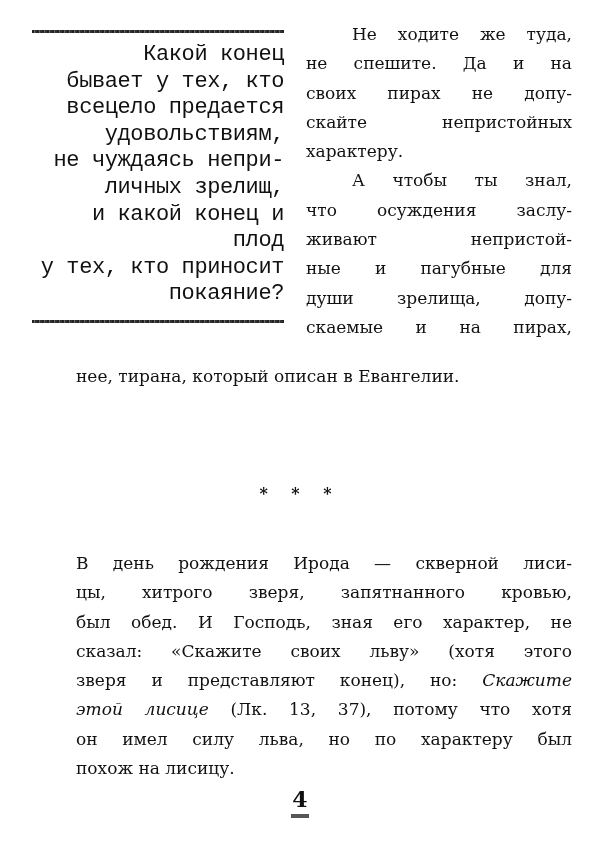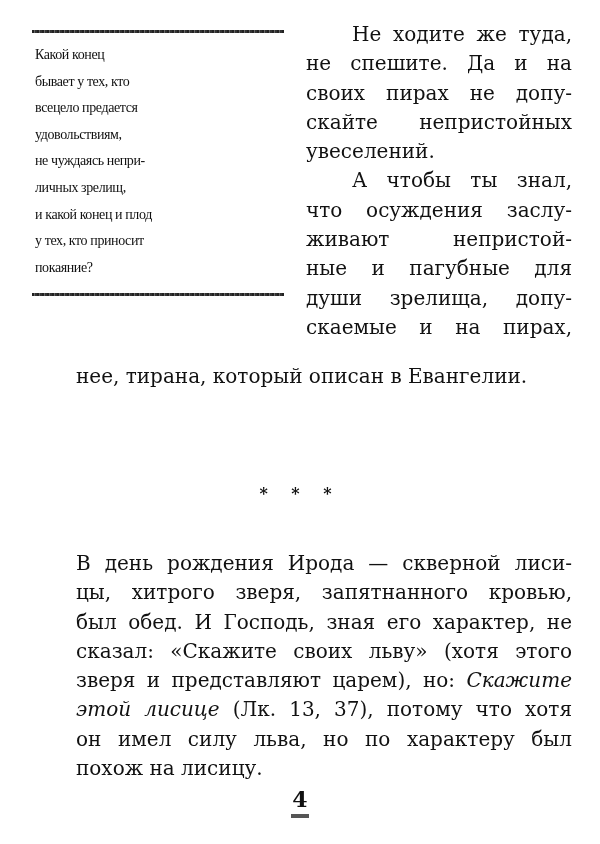--- a/index.html
+++ b/index.html
@@ -7,26 +7,26 @@
     .sidebar-box {
       position: absolute; left: 32px; top: 30px; width: 252px;
     }
     .rule {
       height: 3px; background: #3a3a3a;
       background-image: repeating-linear-gradient(90deg, #222 0 2px, #666 2px 3px, #333 3px 5px);
     }
     .rule.top { margin-bottom: 9px; }
     .rule.bottom { margin-top: 12px; }
     .sidebar-text {
-      font-family: Liberation Serif, serif;
-      font-size: 14px; line-height: 26.6px; letter-spacing: -0.4px;
-      padding-left: 3px; white-space: pre-line; color: #111;
+      font-family: Liberation Mono, monospace;
+      font-size: 22px; line-height: 26.6px; letter-spacing: -0.4px;
+      padding-left: 3px; white-space: pre-line; color: #111; text-align: right;
     }
     .serif {
-      font-family: "DejaVu Serif", serif; font-size: 20px; color: #111;
+      font-family: "DejaVu Serif", serif; font-size: 17px; color: #111;
     }
     .right-col {
       position: absolute; left: 306px; top: 20px; width: 266px;
       line-height: 29.3px; text-align: justify;
     }
     .right-col .line { display: block; text-align: justify; text-align-last: justify; white-space: nowrap; }
     .right-col .line.last { text-align-last: left; }
     .right-col .line.indent { padding-left: 46px; }
     .full {
       position: absolute; left: 76px; width: 496px; line-height: 29.3px;
@@ -62,41 +62,41 @@
 у тех, кто приносит
 покаяние?</div>
   <div class="rule bottom"></div>
 </div>
 
 <div class="right-col serif">
   <span class="line indent">Не ходите же туда,</span>
   <span class="line">не спешите. Да и на</span>
   <span class="line">своих пирах не допу-</span>
   <span class="line">скайте непристойных</span>
-  <span class="line last">увеселений.</span>
+  <span class="line last">характеру.</span>
   <span class="line indent">А чтобы ты знал,</span>
   <span class="line">что осуждения заслу-</span>
   <span class="line">живают непристой-</span>
   <span class="line">ные и пагубные для</span>
   <span class="line">души зрелища, допу-</span>
   <span class="line">скаемые и на пирах,</span>
 </div>
 
 <div class="full cont serif">
   <span class="line last">нее, тирана, который описан в Евангелии.</span>
 </div>
 
 <div class="stars">* * *</div>
 
 <div class="full para2 serif">
   <span class="line">В день рождения Ирода — скверной лиси-</span>
   <span class="line">цы, хитрого зверя, запятнанного кровью,</span>
   <span class="line">был обед. И Господь, зная его характер, не</span>
   <span class="line">сказал: «Скажите своих льву» (хотя этого</span>
-  <span class="line"><span>зверя и представляют царем), но: </span><span class="ital">Скажите</span></span>
+  <span class="line"><span>зверя и представляют конец), но: </span><span class="ital">Скажите</span></span>
   <span class="line"><span class="ital">этой лисице</span><span> (Лк. 13, 37), потому что хотя</span></span>
   <span class="line">он имел силу льва, но по характеру был</span>
   <span class="line last">похож на лисицу.</span>
 </div>
 
 <div class="page-num">
   <span class="num">4</span>
   <span class="bar"></span>
 </div>
 

